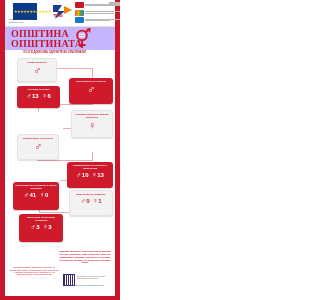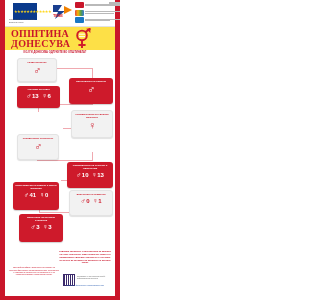--- a/index.html
+++ b/index.html
@@ -42,21 +42,21 @@
   }
   .logo-col{
     position:absolute;top:2px;width:52px;font-size:2px;line-height:2.4px;color:#666;
   }
   .logo-row{display:flex;align-items:center;gap:1px;margin-bottom:1.5px;}
   .logo-mark{width:9px;height:6px;flex:0 0 auto;border-radius:1px;}
   .logo-lines{flex:1;}
   .ln{height:0.8px;background:#b9b9b9;margin-bottom:0.7px;}
   
   .titlebar{
-    position:relative;background:#fde047;padding:2px 6px 1px 6px;
+    position:relative;background:#c4b5fd;padding:2px 6px 1px 6px;
   }
   .title-main{
     font-family:"Liberation Serif",serif;
     color:#c9162b;font-weight:bold;font-size:10px;line-height:10px;
     letter-spacing:0.3px;
   }
   .gender-sym{
     position:absolute;right:24px;top:1px;width:18px;height:22px;
   }
   .subtitle{
@@ -166,21 +166,21 @@
             <div class="ln"></div>
             <div class="ln" style="width:75%"></div>
             <div class="ln" style="width:85%"></div>
           </div>
       </div>
     </div>
   </div>
 
   <div class="titlebar">
     <div class="title-main">ОПШТИНА</div>
-    <div class="title-main">ДОНЕСУВА</div>
+    <div class="title-main">ОПШТИНАТА</div>
     <svg class="gender-sym" viewBox="0 0 30 36">
       <circle cx="15" cy="12" r="8" fill="none" stroke="#ce1a2b" stroke-width="3.2"></circle>
       <line x1="15" y1="20" x2="15" y2="33" stroke="#ce1a2b" stroke-width="3.2"></line>
       <line x1="9" y1="28" x2="21" y2="28" stroke="#ce1a2b" stroke-width="3.2"></line>
       <line x1="20.5" y1="6.5" x2="29" y2="0.5" stroke="#ce1a2b" stroke-width="3.2"></line>
       <polygon points="29,0 29,8 22,1" fill="#ce1a2b"></polygon>
       <line x1="10" y1="10" x2="20" y2="10" stroke="#ffffff" stroke-width="1.6"></line>
       <line x1="10" y1="14" x2="20" y2="14" stroke="#ffffff" stroke-width="1.6"></line>
     </svg>
   </div>

